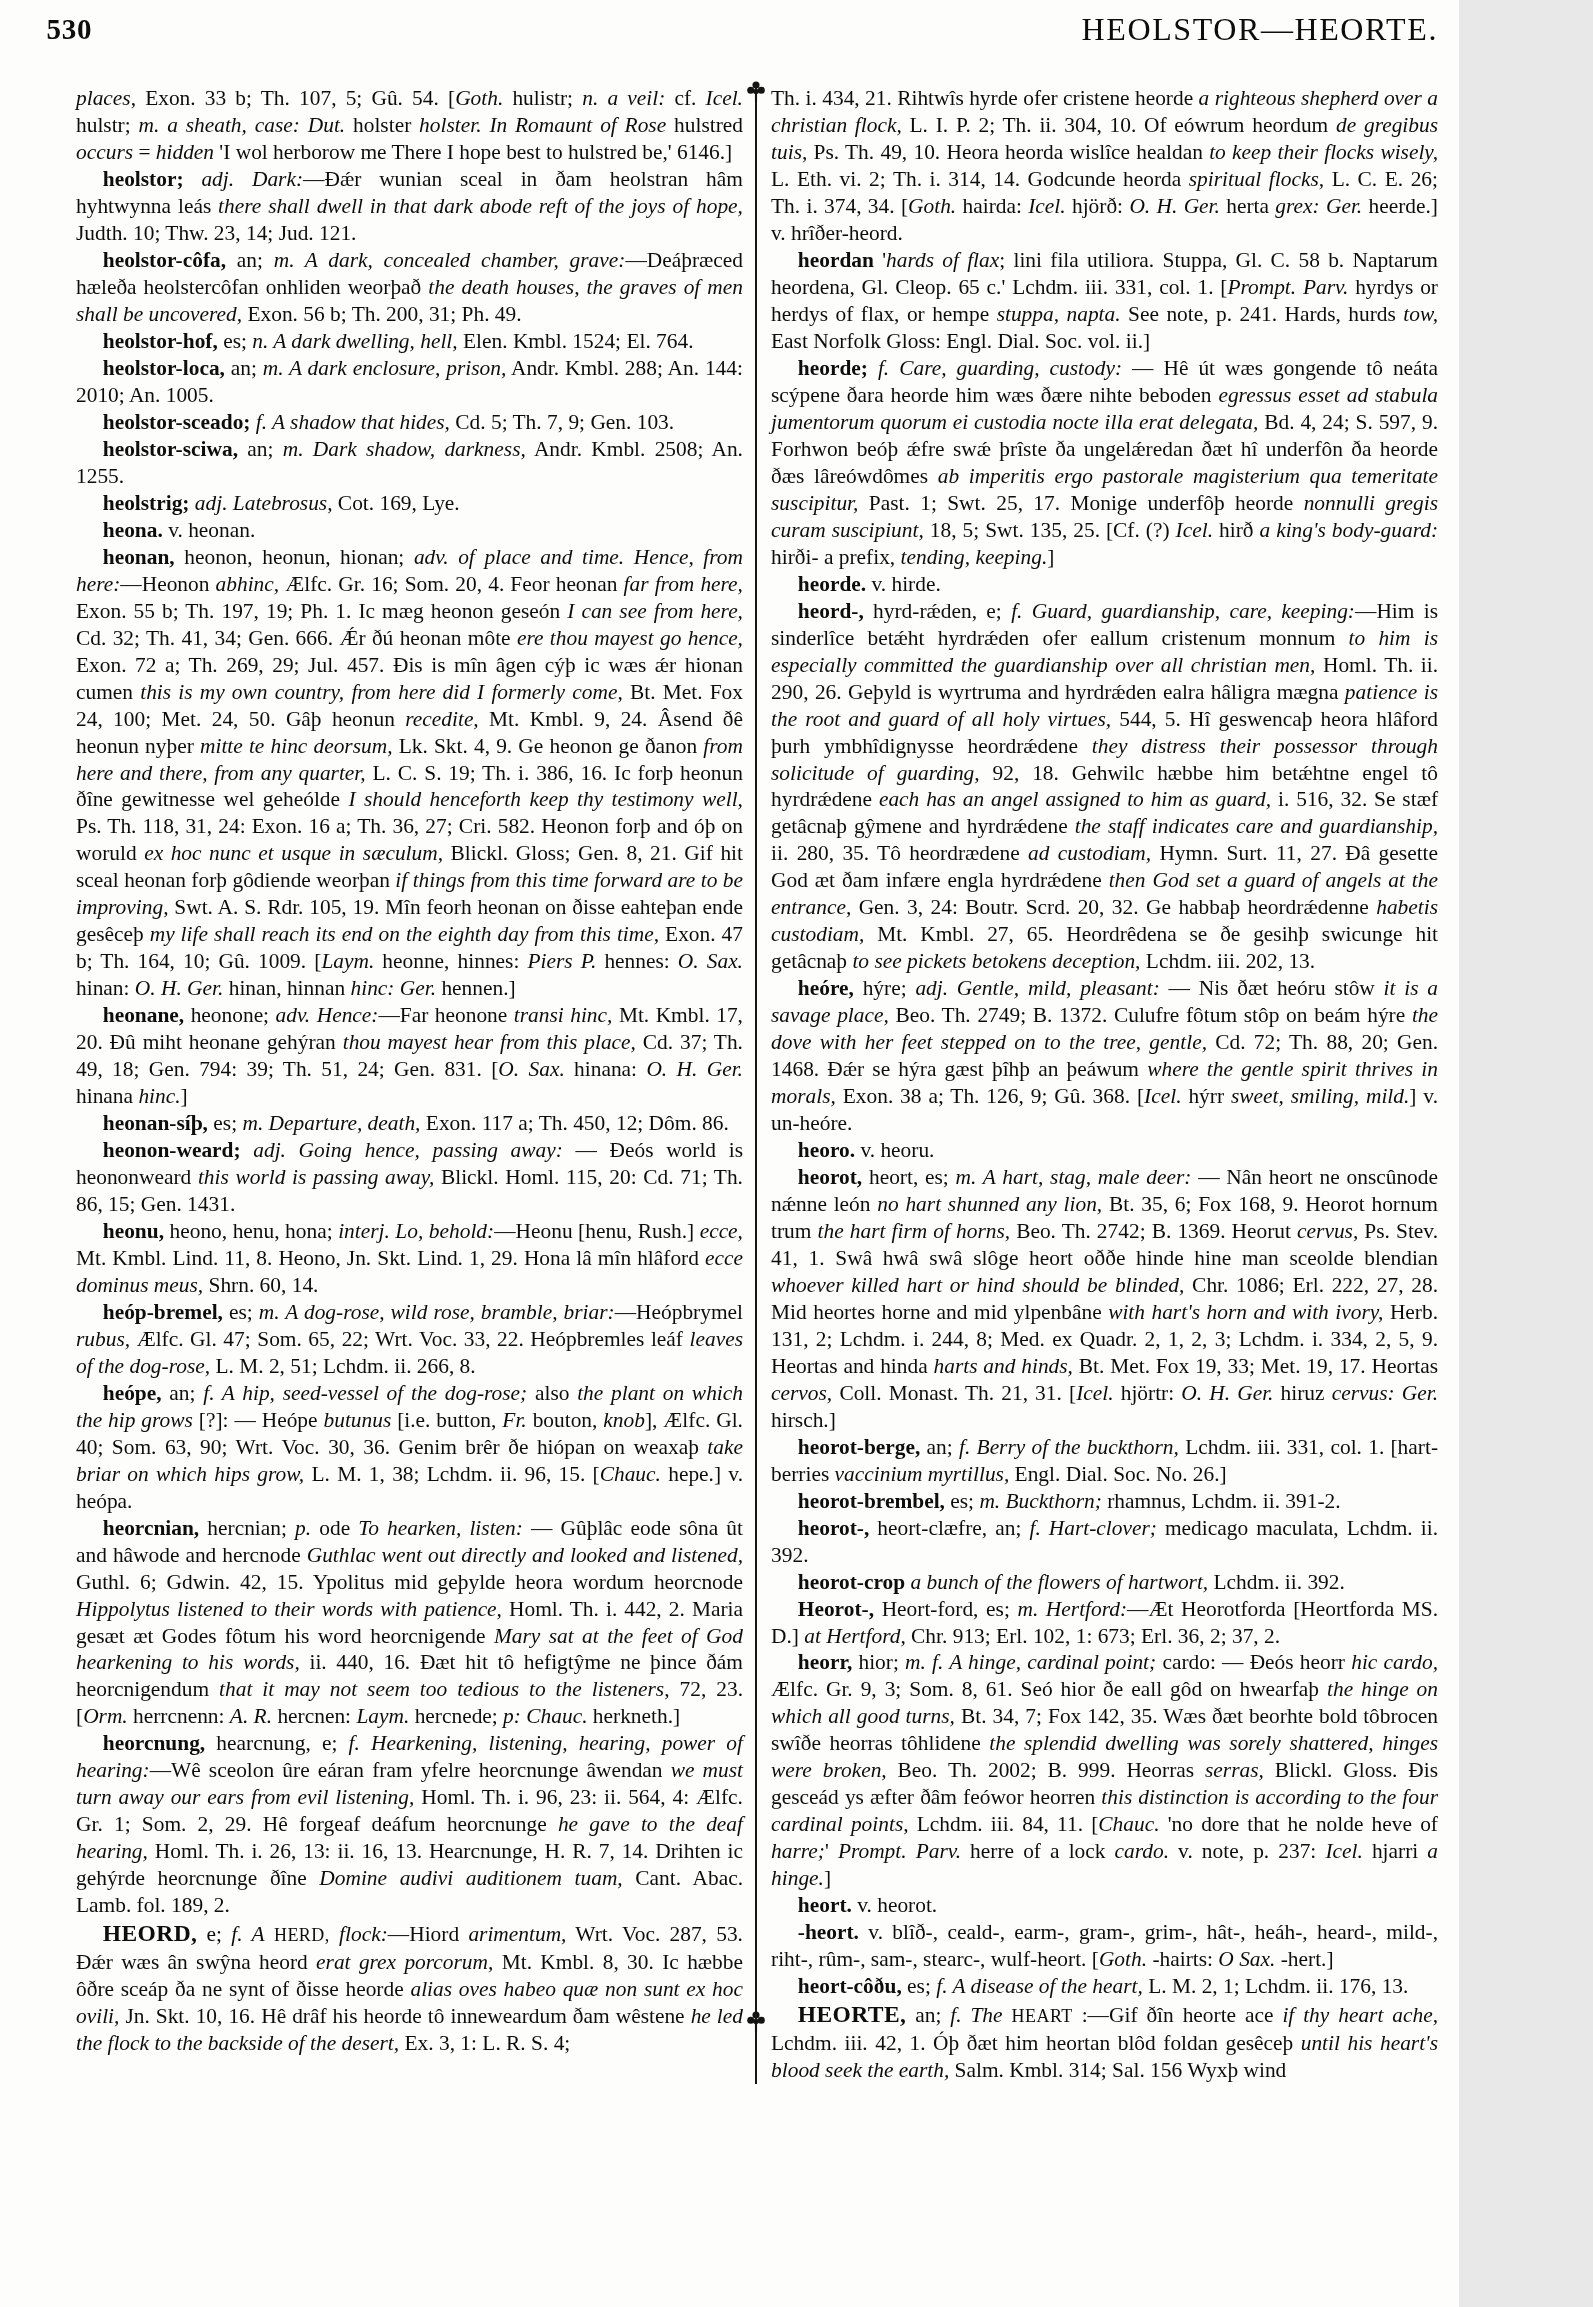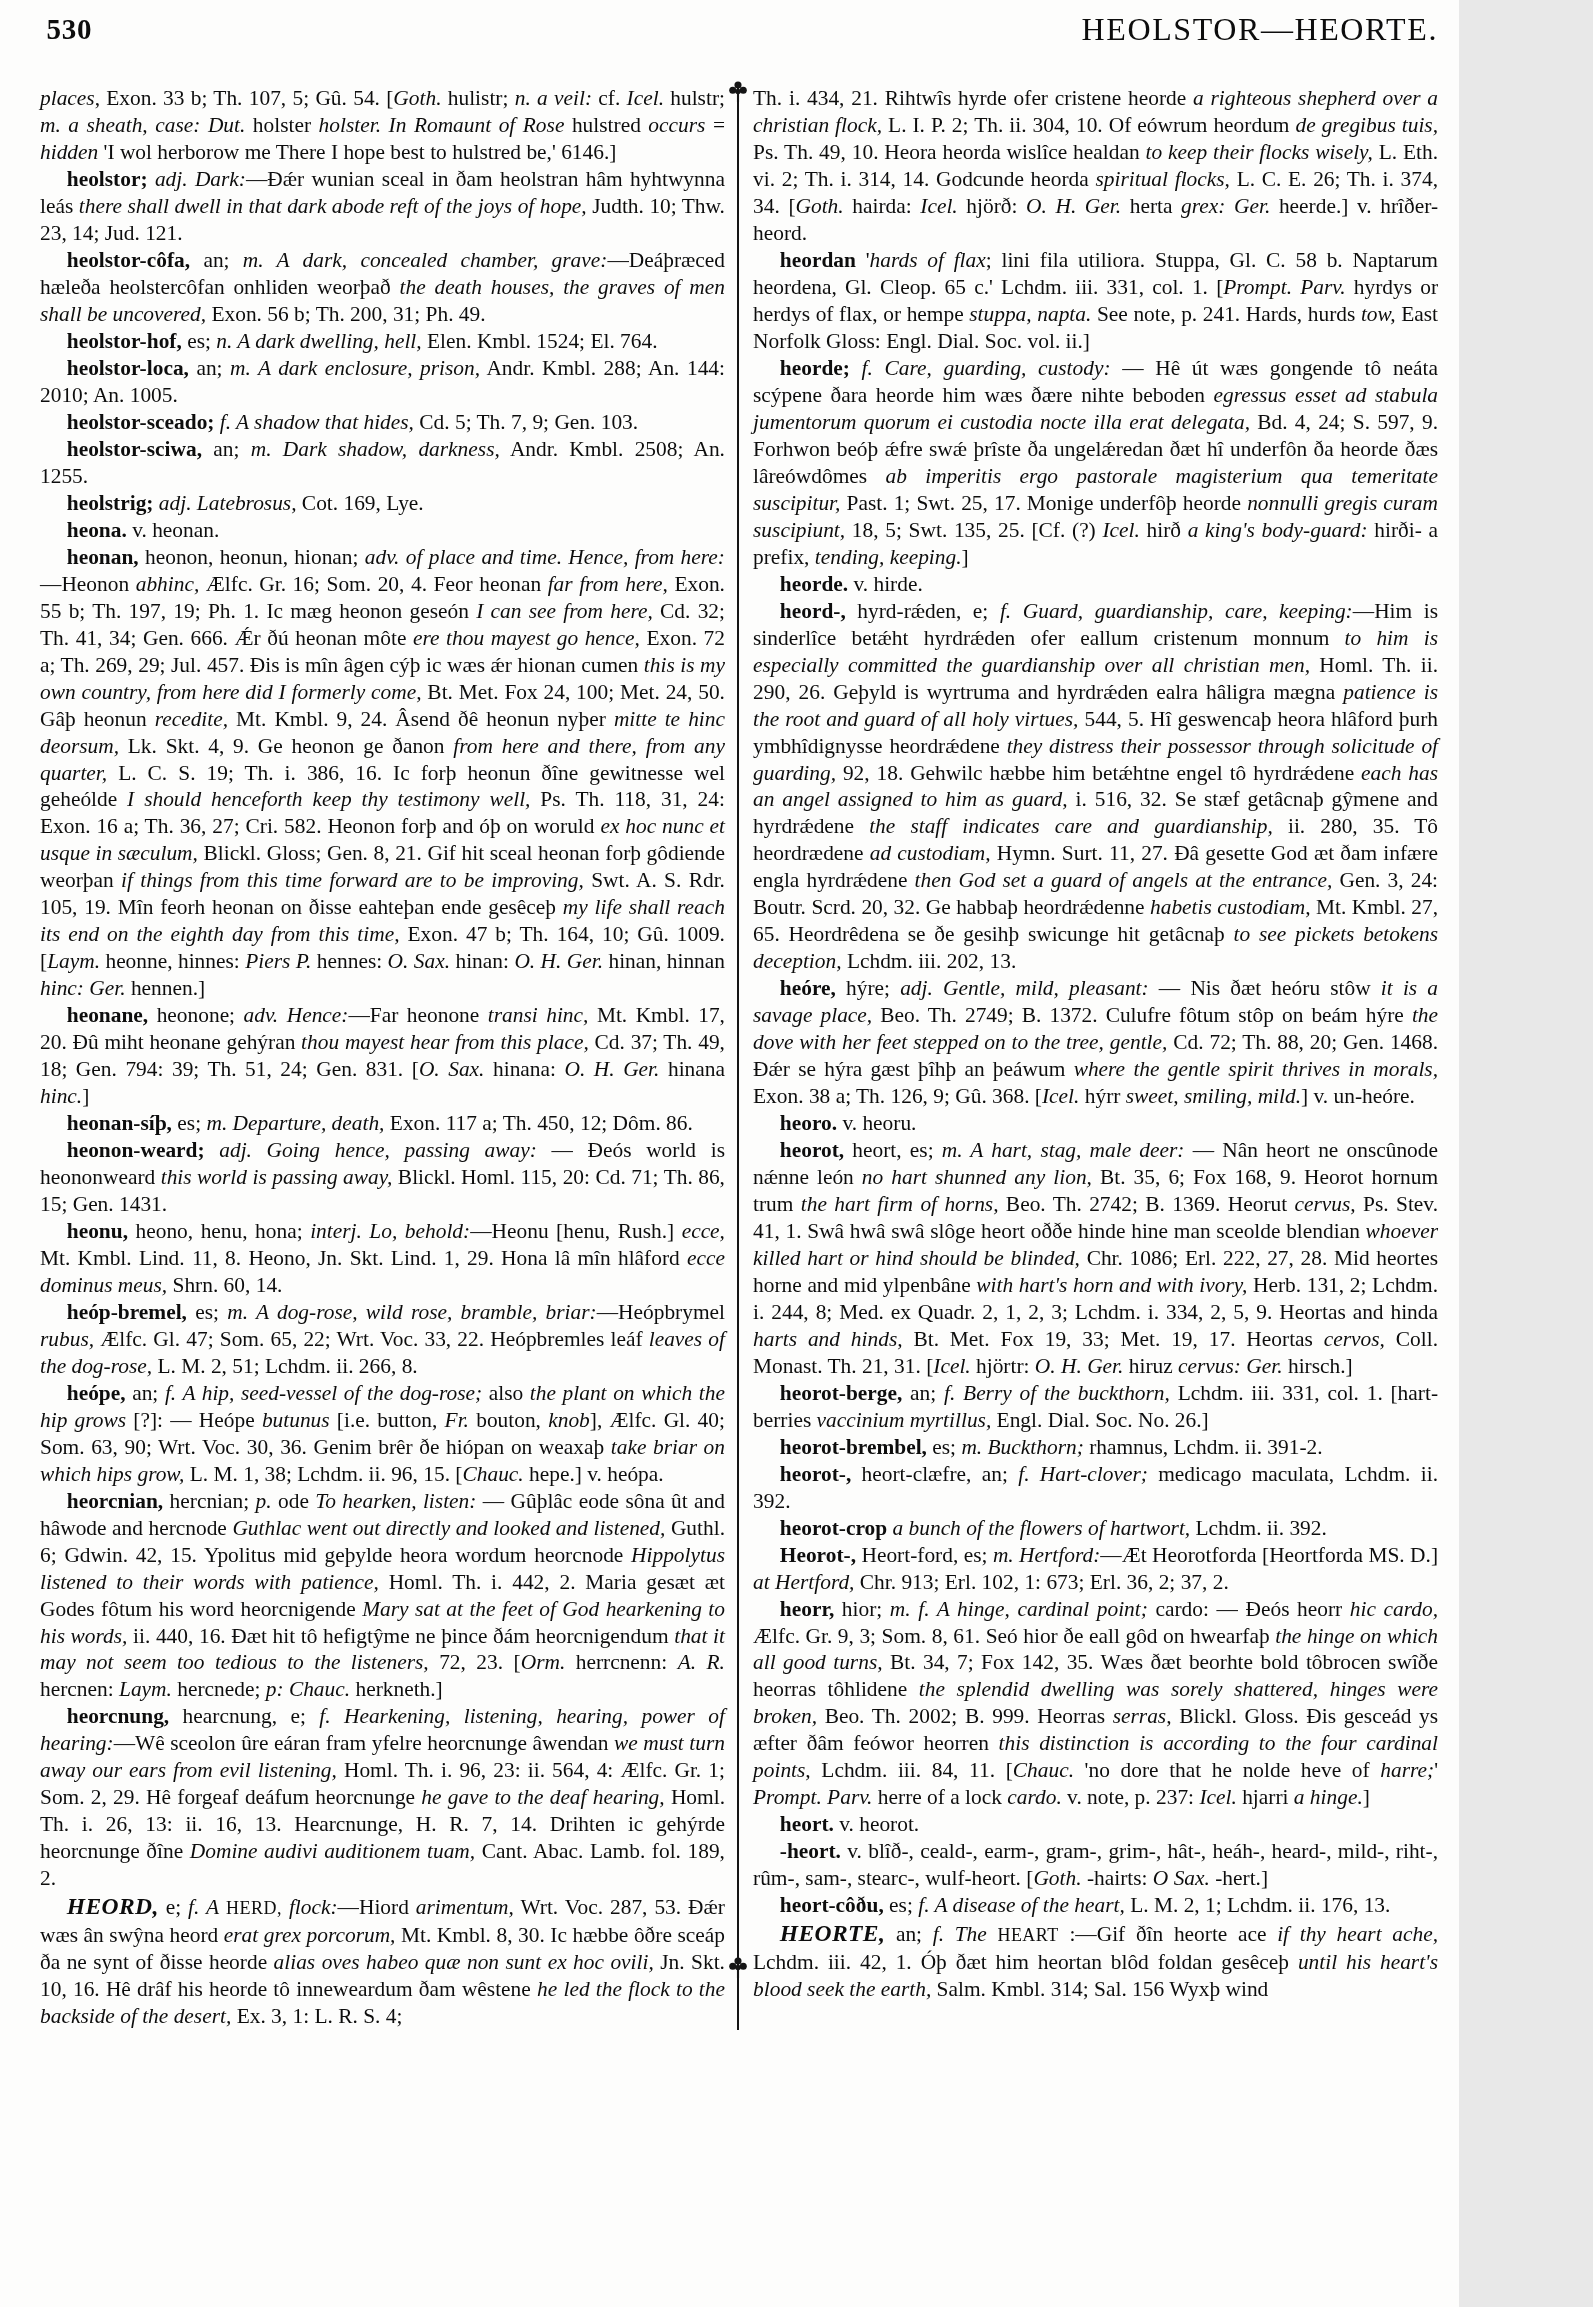--- a/index.html
+++ b/index.html
@@ -9,34 +9,34 @@
     padding:11.3px 21px 32px 40px;
   }
   .header{position:relative;height:56px;}
   .page-number{
     position:absolute;left:6.5px;top:1.6px;font-size:29px;font-weight:bold;letter-spacing:0.8px;
   }
   .page-title{
     text-align:right;font-size:32px;letter-spacing:1.6px;padding-top:0;
     font-weight:500;
   }
-  .columns{display:flex;margin-top:18px;align-items:stretch;}
+  .columns{display:flex;margin-top:18px;align-items:stretch;margin-left:36px;}
   .col{
     flex:1;font-size:21.4px;line-height:1.26;text-align:justify;
     text-justify:inter-word;
   }
   .col p{margin:0;text-indent:1.25em;}
   .col p.flush{text-indent:0;}
   .divider{width:2.4px;background:#151515;margin:0 13.7px 0 12px;position:relative;flex:none;}
   .fleuron{position:absolute;left:50%;transform:translateX(-50%);line-height:0;}
   .fleuron.top{top:-4.8px;}
   .fleuron.bottom{bottom:52px;}
   .fleuron svg{display:block;}
   b{font-weight:bold;}
-  .hw-caps{font-size:1.1em;letter-spacing:0.4px;font-style:italic;}
+  .hw-caps{font-size:1.1em;letter-spacing:0.4px;}
   .sc{font-size:0.84em;letter-spacing:0.5px;}
 </style>
 </head>
 <body>
 
 <div class="page">
   <div class="header">
     <div class="page-number">530</div>
     <div class="page-title">HEOLSTOR—HEORTE.</div>
   </div>

